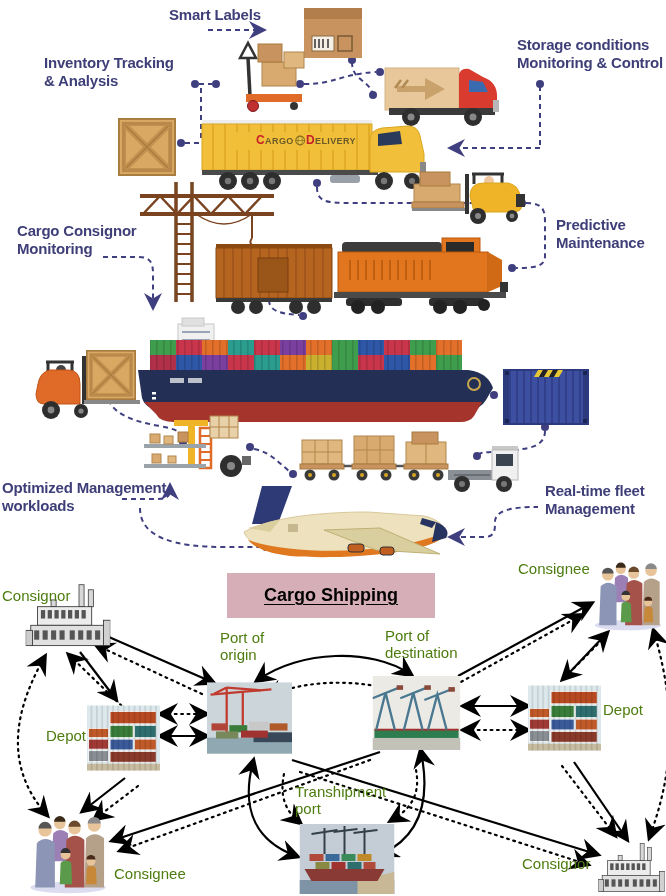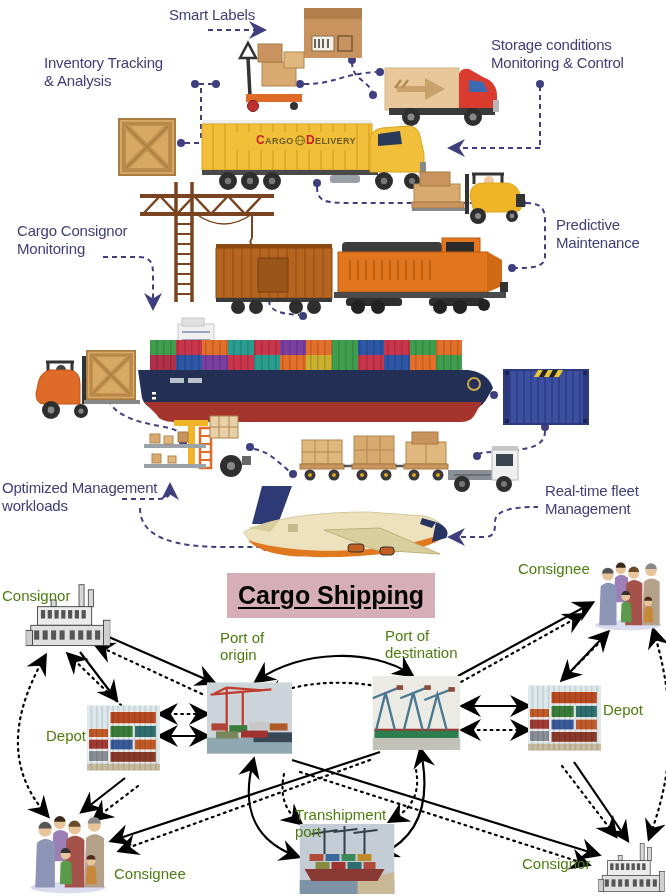--- a/index.html
+++ b/index.html
@@ -1,24 +1,24 @@
 <!DOCTYPE html>
 <html><head>
 <meta charset="utf-8">
 <style>
   *{margin:0;padding:0;box-sizing:border-box}
   html,body{width:666px;height:896px}
   body{position:relative;background:#fff;font-family:"Liberation Sans",sans-serif;overflow:hidden}
   .abs{position:absolute}
-  .toplbl{position:absolute;color:#3e3e78;font-weight:400;font-size:15px;line-height:1.22;
+  .toplbl{position:absolute;color:#3e3e78;font-weight:700;font-size:15px;line-height:1.22;
           white-space:pre-line;letter-spacing:-.2px}
   .botlbl{position:absolute;color:#4d7c0f;font-size:15px;line-height:1.12;white-space:pre-line}
   .center{text-align:left}
   .title{position:absolute;left:227px;top:573px;width:208px;height:45px;background:#d6aeb8;
-         display:flex;align-items:center;justify-content:center;font-size:25px;font-weight:bold;
+         display:flex;align-items:center;justify-content:center;font-size:18px;font-weight:bold;
          color:#000;text-decoration:underline;text-underline-offset:3px}
   .truckbrand{position:absolute;left:256px;top:132px;width:100px;height:16px;display:flex;
               align-items:center;justify-content:center;gap:1px}
   .brandword{display:inline-block;font-weight:800;font-size:9px;letter-spacing:.4px;
              color:#6b5a2a;text-transform:uppercase;line-height:1}
   .brandword::first-letter{color:#c8202a;font-size:12px}
   svg{display:block}
 </style>
 </head>
 <body>
@@ -538,21 +538,21 @@
       <polygon points="96,50 152,48 212,74 148,70" fill="#d9cf9e" stroke="#c0b075"></polygon>
       <rect x="120" y="64" width="16" height="8" rx="3" fill="#c05f20" stroke="#333"></rect>
       <rect x="152" y="67" width="14" height="8" rx="3" fill="#c05f20" stroke="#333"></rect>
       <rect x="60" y="44" width="10" height="8" fill="#c8b890"></rect>
     </g>
   </svg>
 
   <div class="toplbl" style="left:169px;top:6px">Smart Labels</div>
   <div class="toplbl" style="left:44px;top:54px">Inventory Tracking
 &amp; Analysis</div>
-  <div class="toplbl" style="left:491px;top:36px">Storage conditions
+  <div class="toplbl" style="left:517px;top:36px">Storage conditions
 Monitoring &amp; Control</div>
   <div class="toplbl" style="left:17px;top:222px">Cargo Consignor
 Monitoring</div>
   <div class="toplbl" style="left:556px;top:216px">Predictive
 Maintenance</div>
   <div class="toplbl" style="left:2px;top:479px">Optimized Management
 workloads</div>
   <div class="toplbl" style="left:545px;top:482px">Real-time fleet
 Management</div>
 
@@ -633,17 +633,17 @@
 
   <div class="title">Cargo Shipping</div>
   <div class="botlbl" style="left:2px;top:588px">Consignor</div>
   <div class="botlbl" style="left:518px;top:561px">Consignee</div>
   <div class="botlbl center" style="left:220px;top:630px;width:60px">Port of
 origin</div>
   <div class="botlbl center" style="left:385px;top:628px;width:100px">Port of
 destination</div>
   <div class="botlbl" style="left:46px;top:728px">Depot</div>
   <div class="botlbl" style="left:603px;top:702px">Depot</div>
-  <div class="botlbl center" style="left:295px;top:807px;width:102px">Transhipment
+  <div class="botlbl center" style="left:295px;top:784px;width:102px">Transhipment
 port</div>
   <div class="botlbl" style="left:114px;top:866px">Consignee</div>
   <div class="botlbl" style="left:522px;top:856px">Consignor</div>
 </section>
 
 </body></html>

